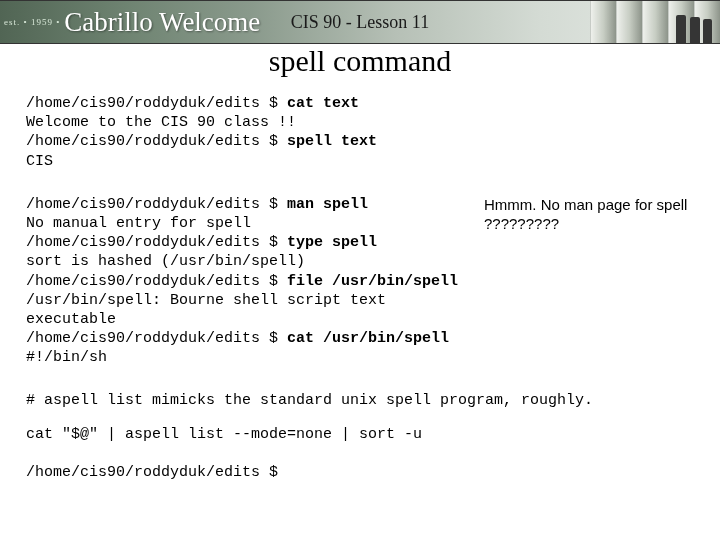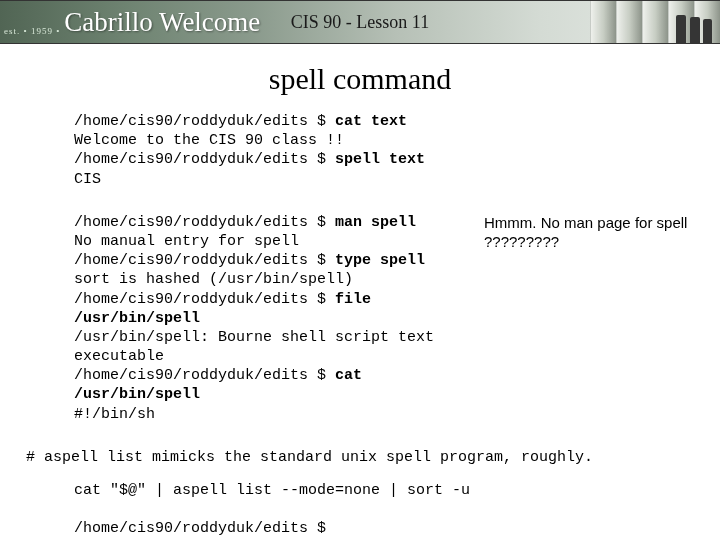--- a/index.html
+++ b/index.html
@@ -17,21 +17,21 @@
     width: 720px;
     height: 42px;
     background: linear-gradient(90deg, #516554 0%, #6f8472 18%, #8a9a8c 35%, #b6c0b6 55%, #d4dbd4 75%, #e8ece8 100%);
     display: flex;
     align-items: center;
     border-top: 1px solid #333;
     border-bottom: 1px solid #333;
   }
   .logo-wrap {
     display: flex;
-    align-items: flex-end;
+    align-items: center;
     gap: 4px;
     padding-left: 4px;
   }
   .est {
     font-size: 9px;
     letter-spacing: 1px;
     color: #d8e8d8;
     font-family: Georgia, serif;
   }
   .logo {
@@ -66,40 +66,39 @@
   }
   .fig { position:absolute; bottom:0; background:#353535; border-radius:2px 2px 0 0; }
   .fig1 { right:34px; width:10px; height:28px; }
   .fig2 { right:20px; width:10px; height:26px; }
   .fig3 { right:8px;  width:9px;  height:24px; }
 
   .slide-title {
     font-family: "Times New Roman", Georgia, serif;
     font-size: 30px;
     text-align: center;
-    margin: 18px 0 16px 0;
+    margin: 0 0 16px 0;
   }
 
   .content {
     padding: 0 26px 0 26px;
     font-size: 15px;
     font-family: "Courier New", monospace;
     line-height: 1.28;
   }
 
   .row {
     display: flex;
     align-items: flex-start;
     gap: 24px;
     margin-bottom: 24px;
   }
   .term {
     flex: 1 1 auto;
     white-space: pre-wrap;
-    margin-left: 48px;
   }
   .aside {
     font-family: "Helvetica Neue", Arial, sans-serif;
     font-size: 15px;
     width: 210px;
     flex: 0 0 210px;
     line-height: 1.3;
   }
   .aside.last {
     width: 200px;

